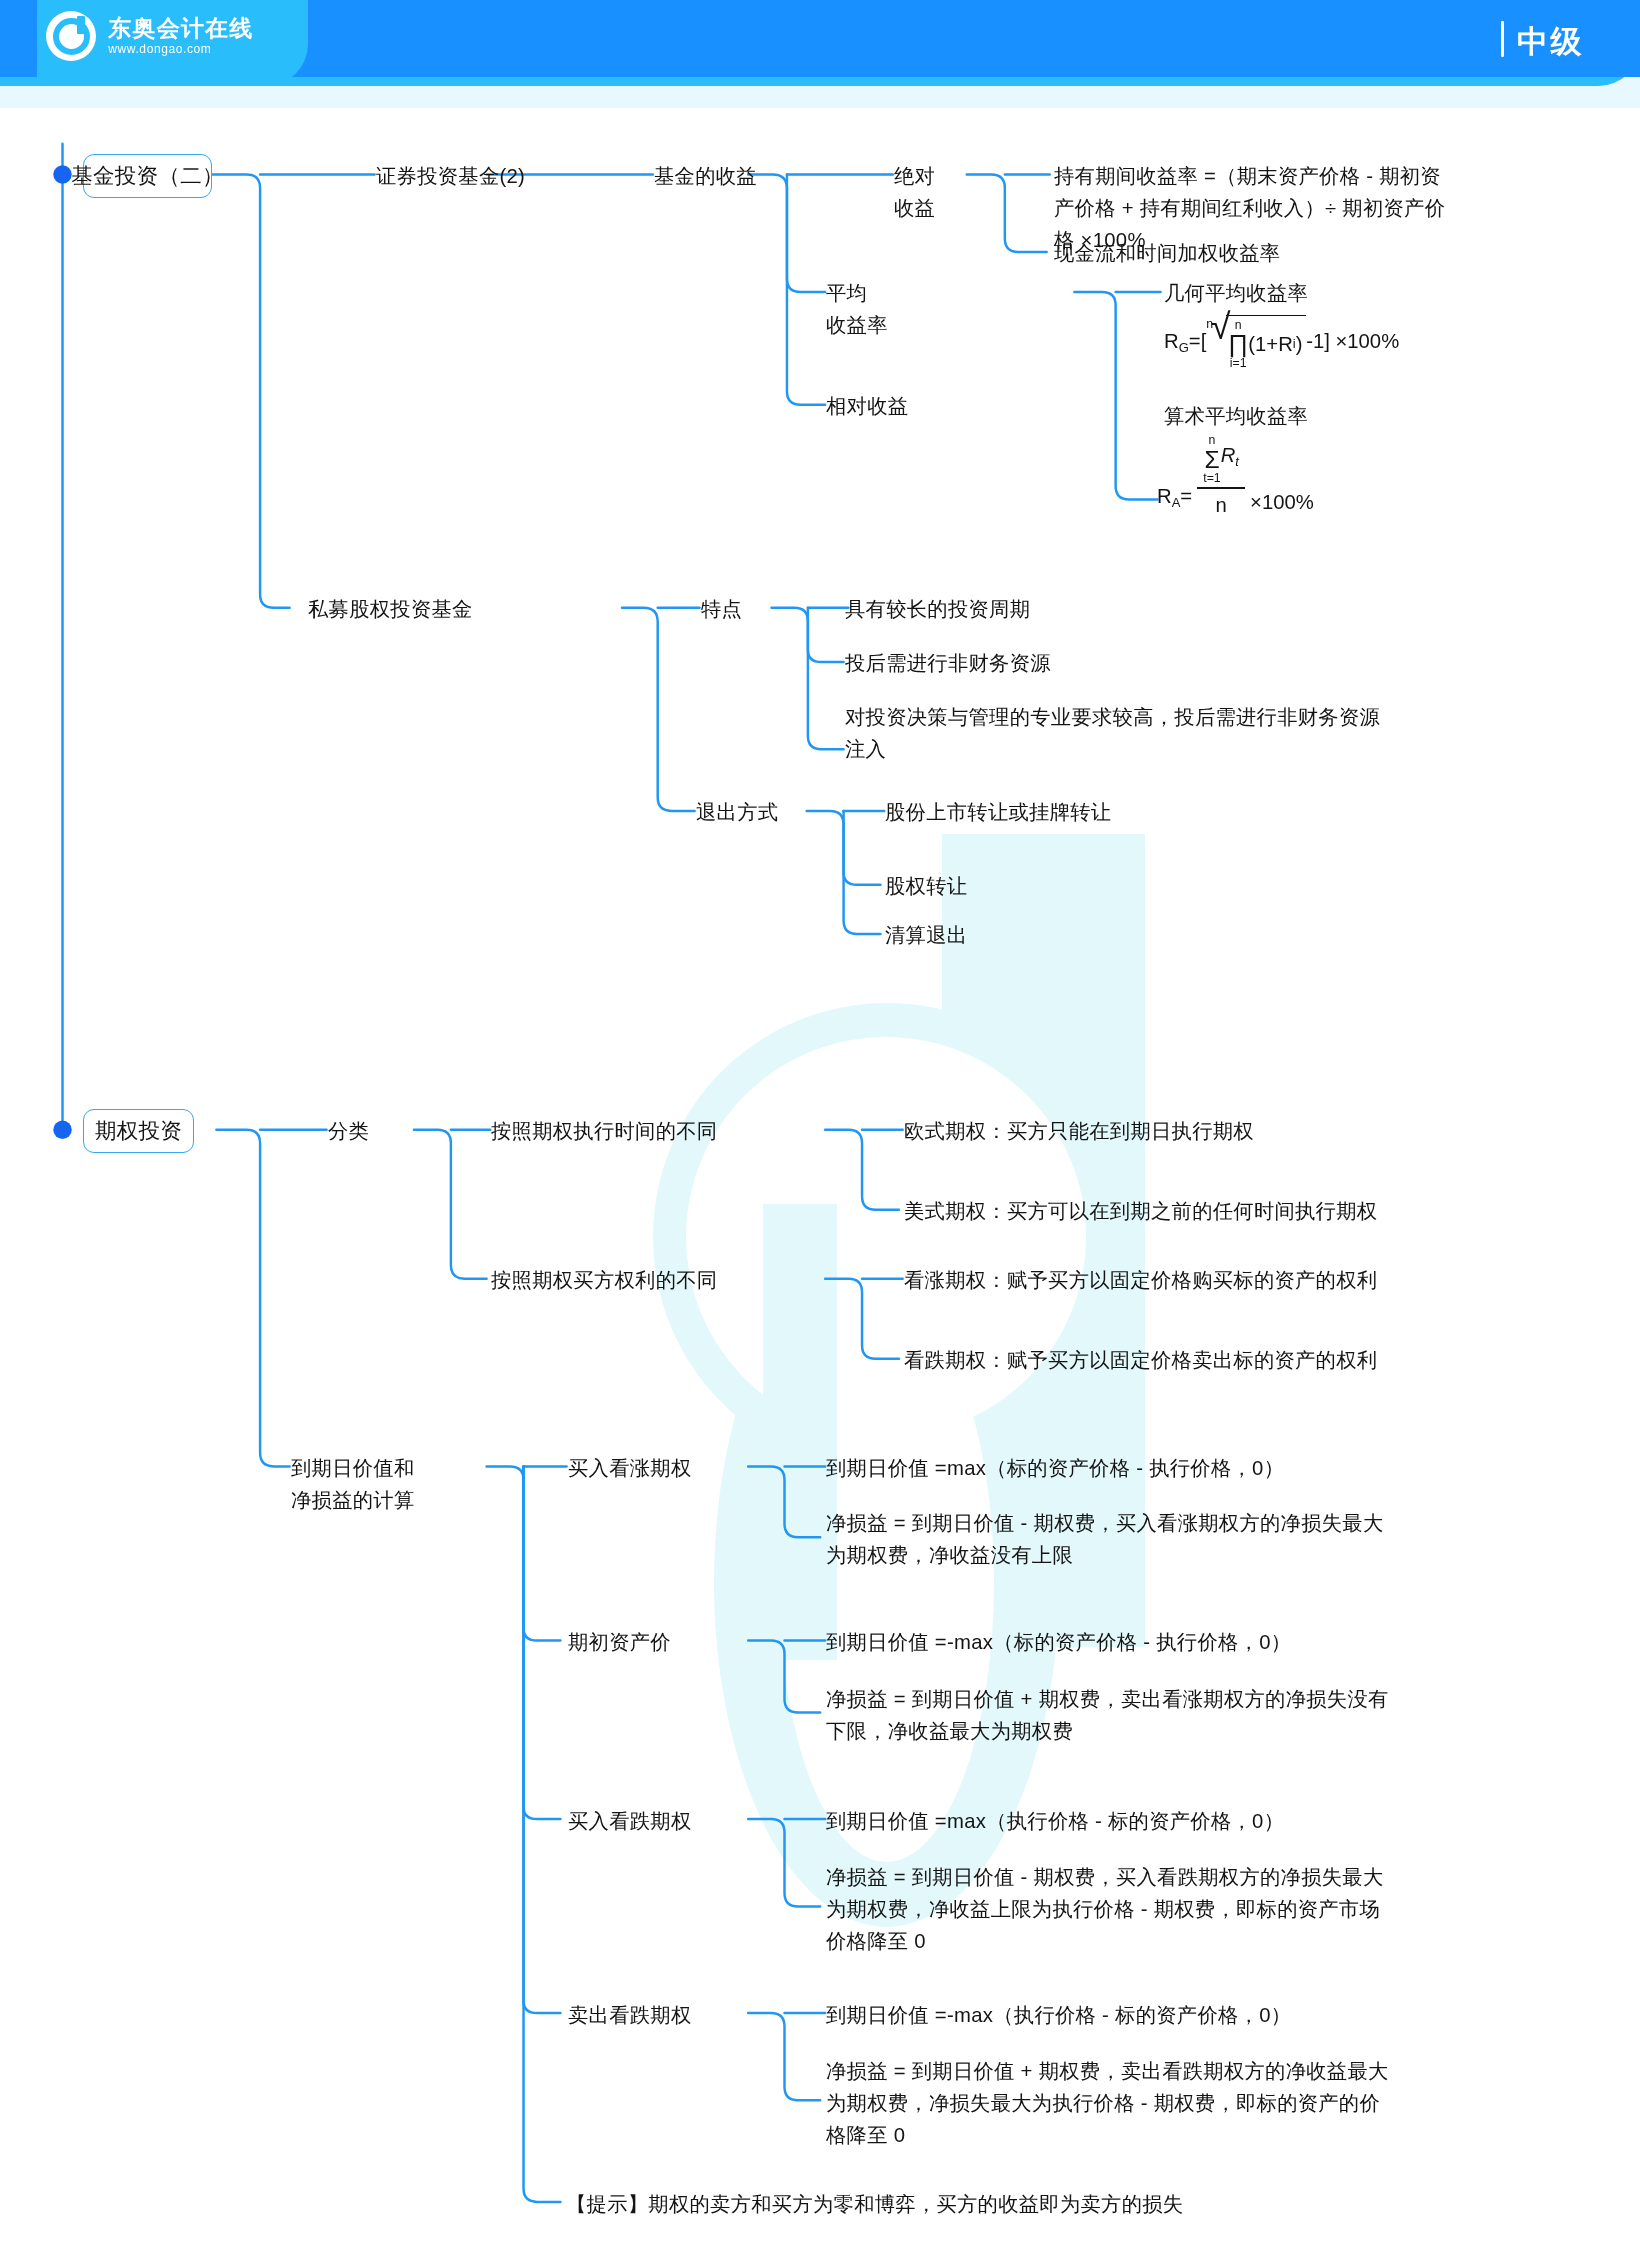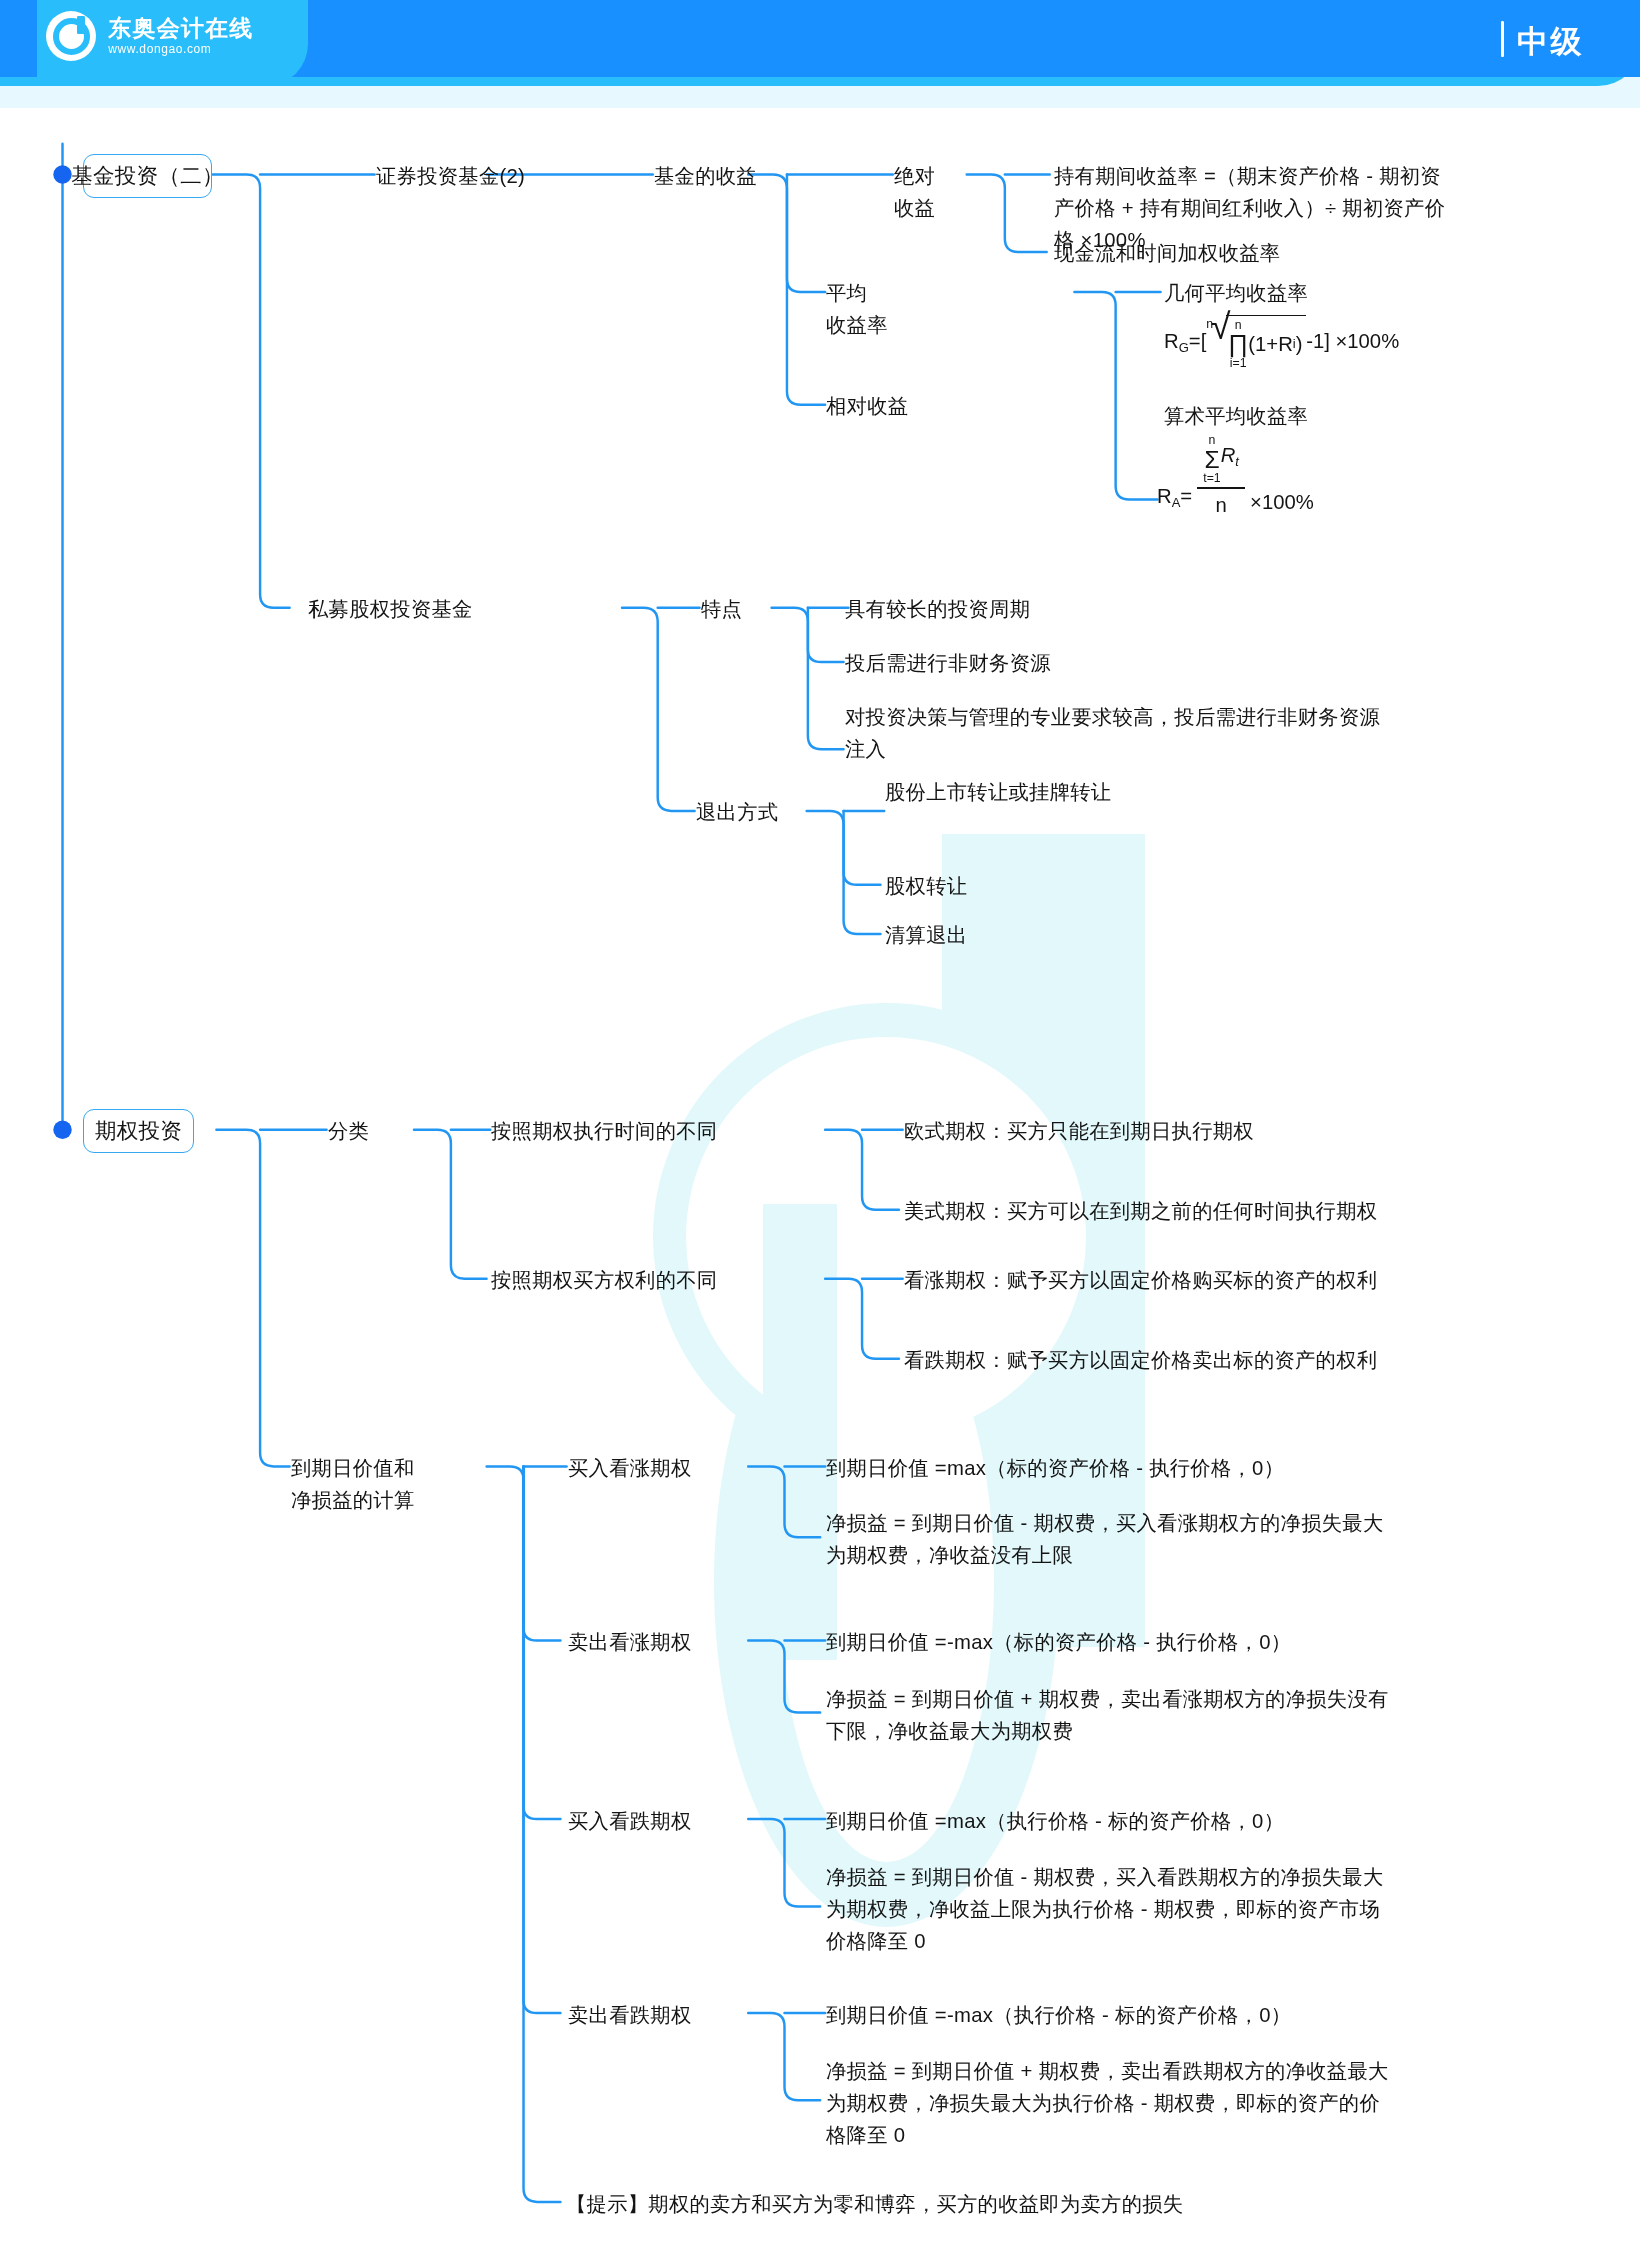--- a/index.html
+++ b/index.html
@@ -320,21 +320,21 @@
     <div class="nd-text">投后需进行非财务资源</div>
   </div>
   <div class="node" style="left:845px; top:593px; width:677px;">
     <div class="nd-text">对投资决策与管理的专业要求较高，投后需进行非财务资源
 注入</div>
   </div>
 
   <div class="node" style="left:696px; top:688px;">
     <div class="nd-text">退出方式</div>
   </div>
-  <div class="node" style="left:885px; top:668px;">
+  <div class="node" style="left:885px; top:688px;">
     <div class="nd-text">股份上市转让或挂牌转让</div>
   </div>
   <div class="node" style="left:885px; top:762px;">
     <div class="nd-text">股权转让</div>
   </div>
   <div class="node" style="left:885px; top:811px;">
     <div class="nd-text">清算退出</div>
   </div>
 
   <div class="node" style="left:328px; top:1007px;">
@@ -371,21 +371,21 @@
   </div>
   <div class="node" style="left:826px; top:1344px;">
     <div class="nd-text">到期日价值 =max（标的资产价格 - 执行价格，0）</div>
   </div>
   <div class="node" style="left:826px; top:1399px; width:726px;">
     <div class="nd-text">净损益 = 到期日价值 - 期权费，买入看涨期权方的净损失最大
 为期权费，净收益没有上限</div>
   </div>
 
   <div class="node" style="left:568px; top:1518px;">
-    <div class="nd-text">卖出看涨期权</div>
+    <div class="nd-text">期初资产价</div>
   </div>
   <div class="node" style="left:826px; top:1518px;">
     <div class="nd-text">到期日价值 =-max（标的资产价格 - 执行价格，0）</div>
   </div>
   <div class="node" style="left:826px; top:1575px; width:726px;">
     <div class="nd-text">净损益 = 到期日价值 + 期权费，卖出看涨期权方的净损失没有
 下限，净收益最大为期权费</div>
   </div>
 
   <div class="node" style="left:568px; top:1697px;">

